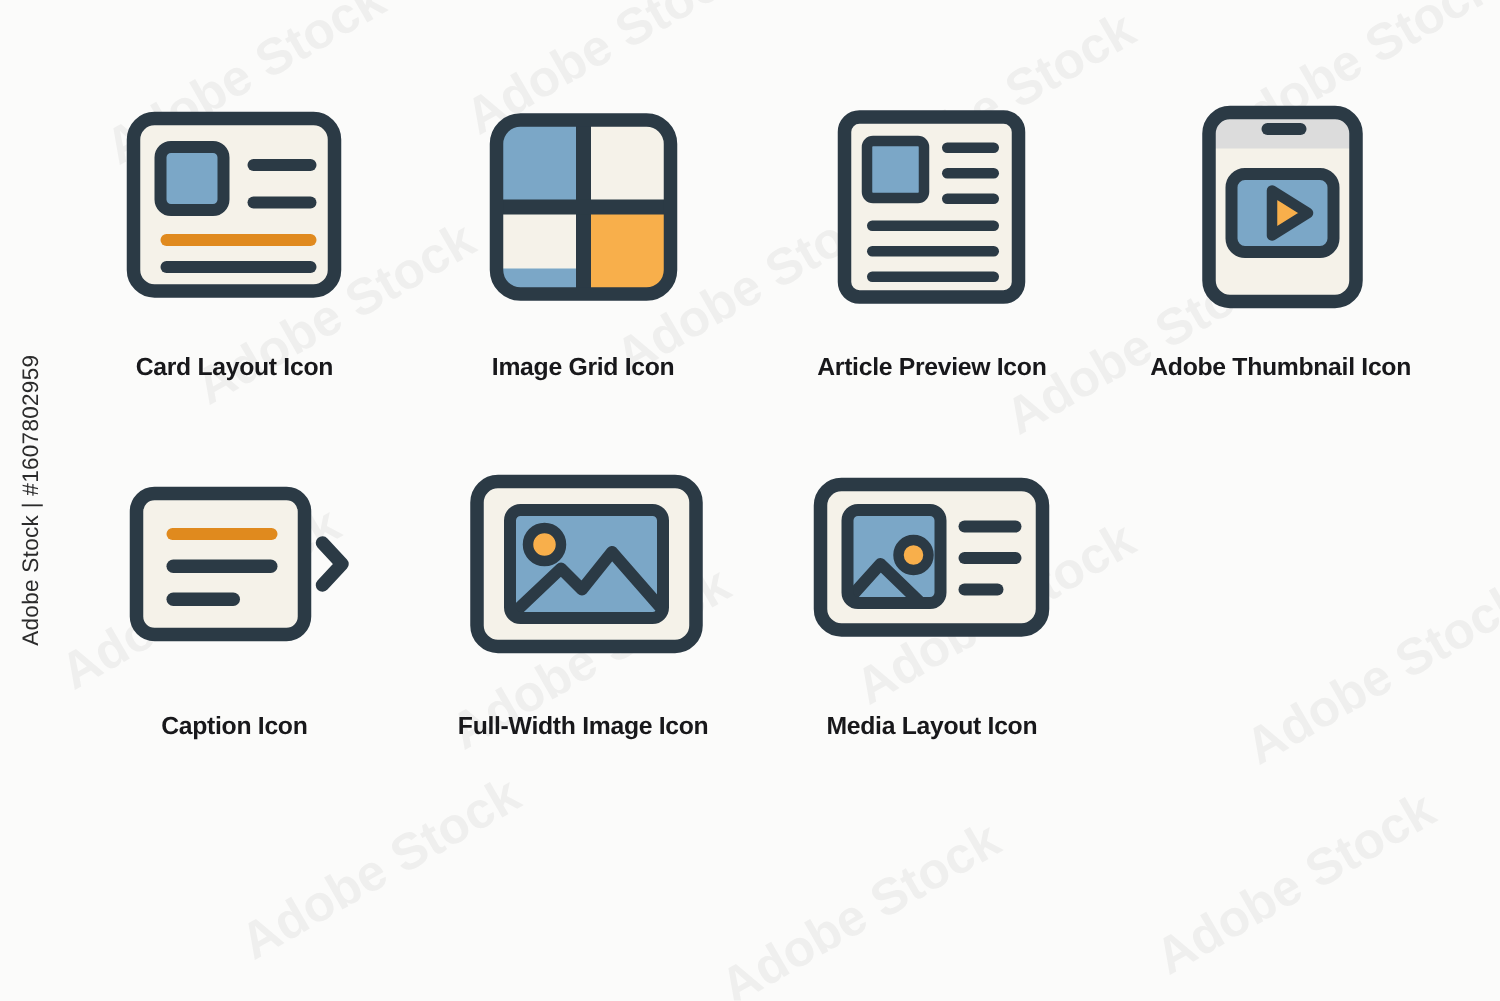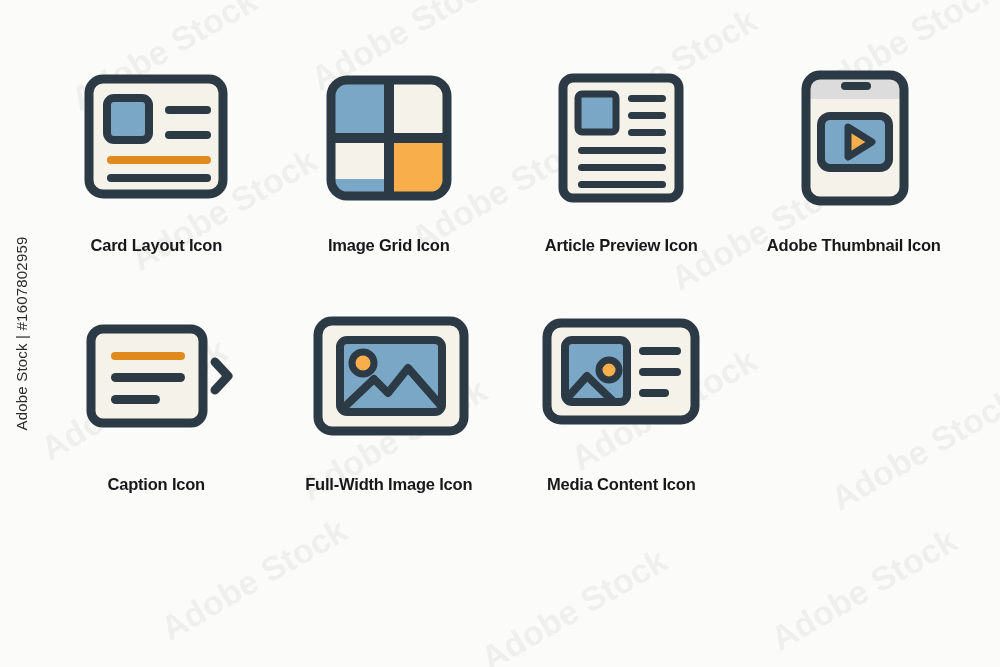--- a/index.html
+++ b/index.html
@@ -236,21 +236,21 @@
           <g clip-path="url(#msClip)">
             <path d="M24 106 L51 76 L82 106" fill="none" stroke="#2b3a45" stroke-width="8" stroke-linejoin="round" stroke-linecap="round"></path>
             <circle cx="73" cy="70" r="10" fill="#f8af4b" stroke="#2b3a45" stroke-width="7"></circle>
           </g>
           <rect x="29" y="40" width="62" height="62" rx="7" fill="none" stroke="#2b3a45" stroke-width="8"></rect>
           <rect x="103" y="47" width="42" height="8" rx="4" fill="#2b3a45"></rect>
           <rect x="103" y="68" width="42" height="8" rx="4" fill="#2b3a45"></rect>
           <rect x="103" y="89" width="30" height="8" rx="4" fill="#2b3a45"></rect>
         </svg>
       </div>
-      <div class="caption">Media Content Icon</div>
+      <div class="caption">Media Layout Icon</div>
     </div>
 
   </div>
 
 
   <div class="wm-vertical">
     <span>Adobe Stock | #1607802959</span>
   </div>
 
 </div>

